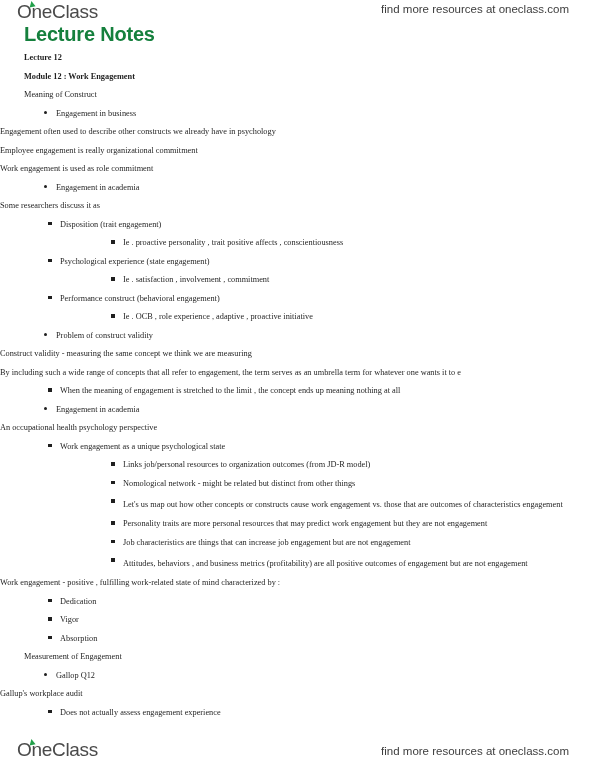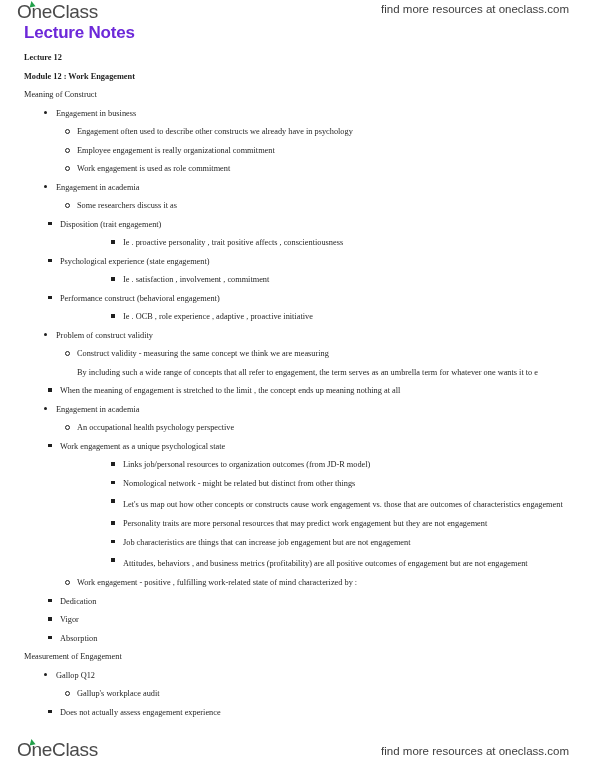--- a/index.html
+++ b/index.html
@@ -55,23 +55,23 @@
     color: #3d3d3d;
     white-space: nowrap;
   }
 
   
   .page-title {
     position: absolute;
     left: 24px;
     top: 23px;
     font-family: "Liberation Sans", "DejaVu Sans", sans-serif;
-    font-size: 17px;
+    font-size: 20px;
     font-weight: bold;
-    color: #6d28d9;
+    color: #15803d;
     letter-spacing: -0.2px;
   }
 
   
   .doc {
     position: absolute;
     left: 0;
     top: 52px;
     width: 575px;
   }
@@ -86,21 +86,21 @@
   .line.wrap {
     white-space: normal;
   }
 
   
   .lvl0 { margin-left: 24px; }
   .lvl0.bold { font-weight: bold; }
 
   
   .b1 { margin-left: 56px; }
-  .b2 { margin-left: 77px; }
+  .b2 { }
   .b3 { margin-left: 60px; }
   .b4 { margin-left: 123px; }
 
   .bullet {
     position: absolute;
     display: inline-block;
     color: #1f1f1f;
   }
   
   .b1 > .bullet {

